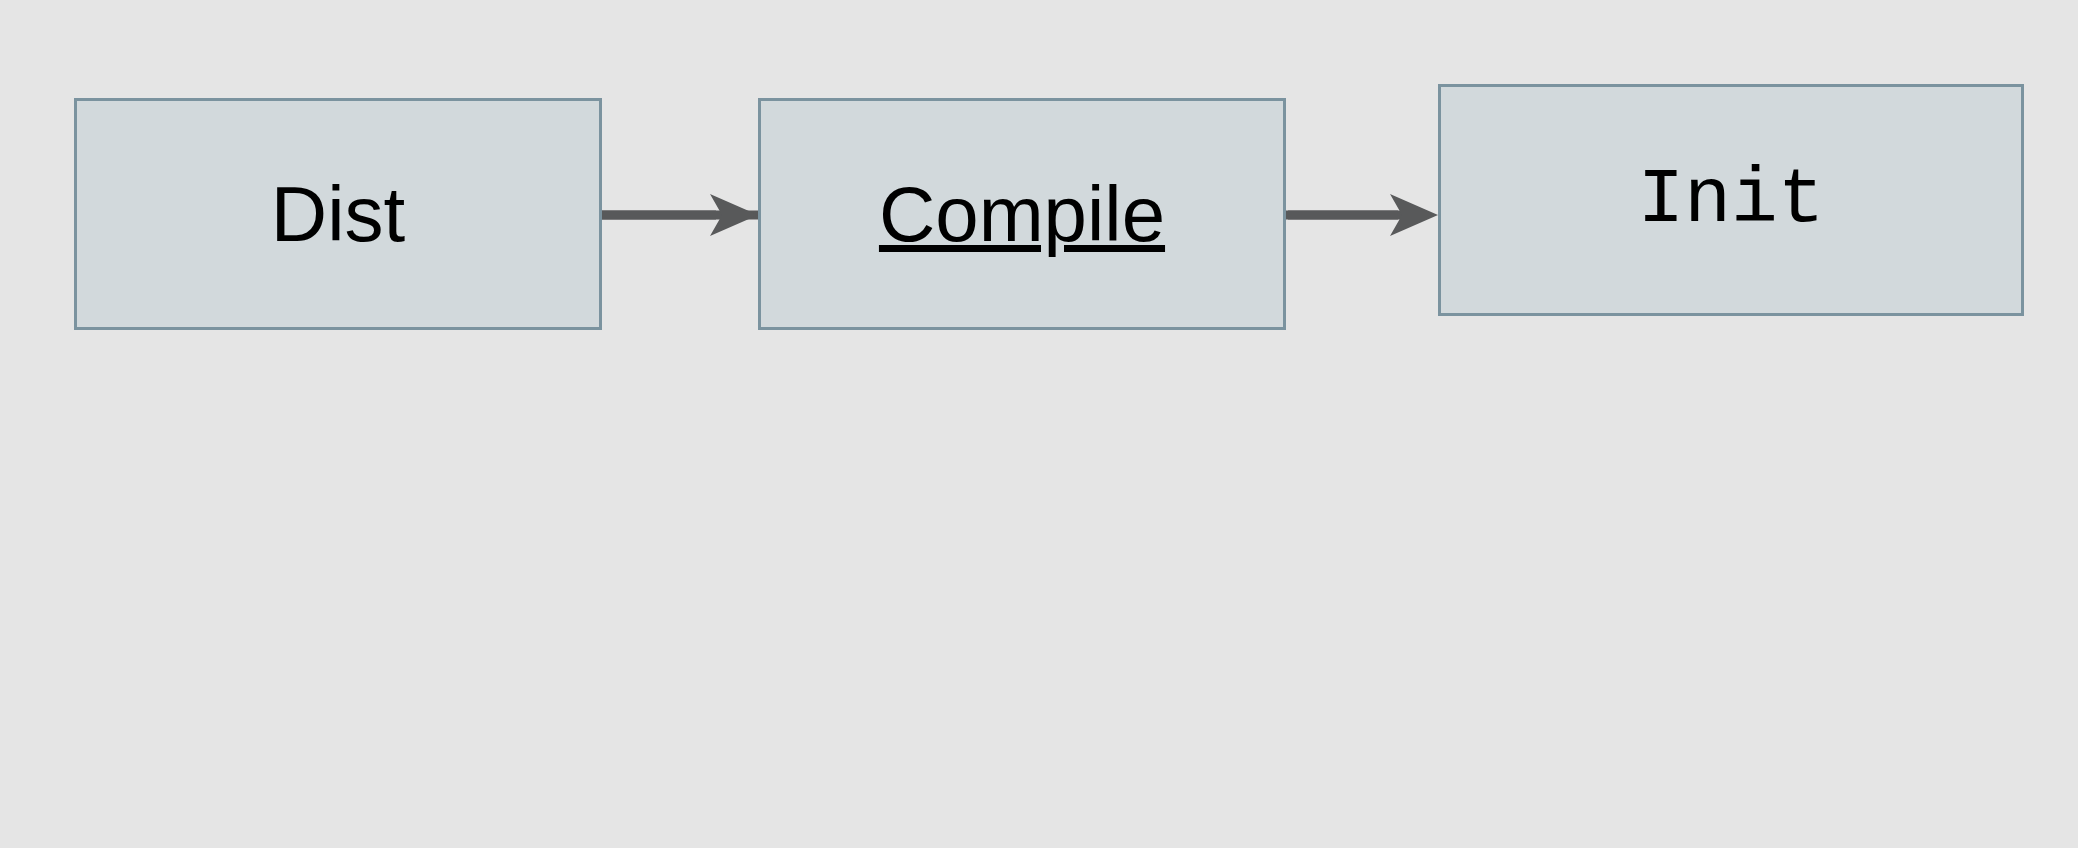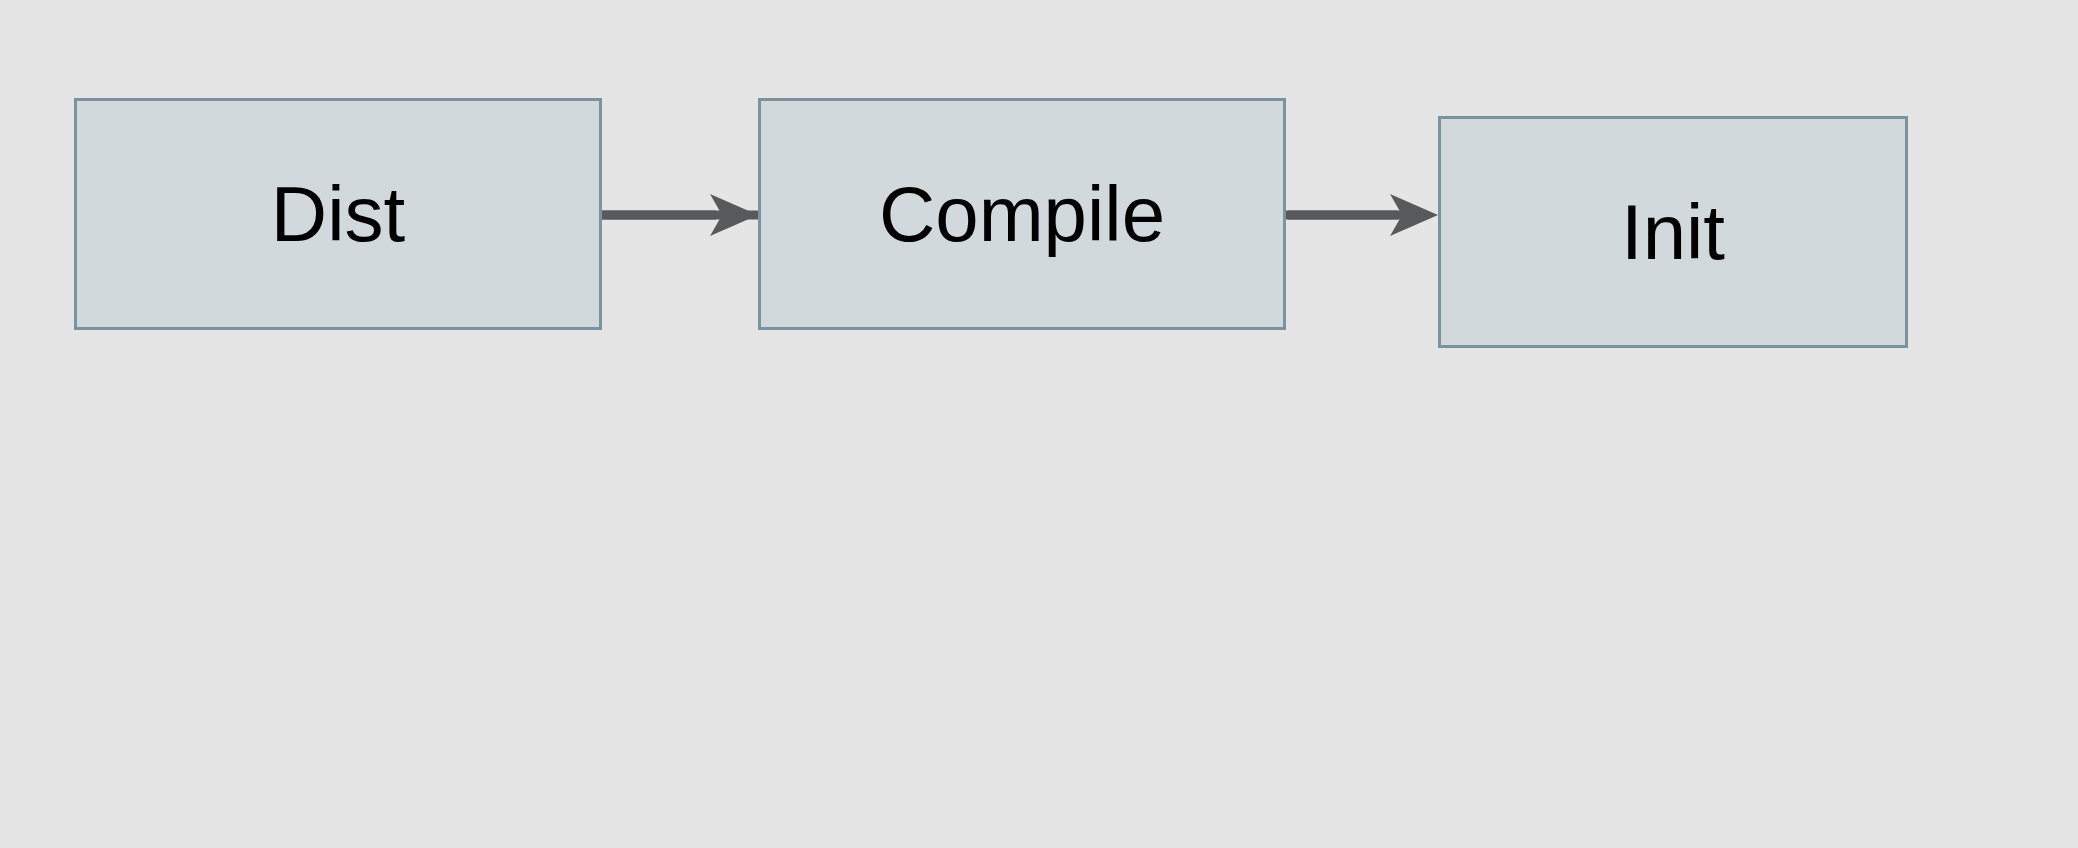--- a/index.html
+++ b/index.html
@@ -26,22 +26,22 @@
     cursor: default;
   }
   .node-label {
     font-size: 78px;
     line-height: 1;
     color: #000000;
     letter-spacing: 0px;
     user-select: none;
   }
   .node-dist    { left: 74px;   top: 98px;  width: 528px; height: 232px; }
-  .node-compile { left: 758px;  top: 98px;  width: 528px; height: 232px; }
-  .node-init    { left: 1438px; top: 116px;  width: 470px; height: 232px; }
+  .node-compile { left: 758px;  top: 98px;  width: 528px; height: 232px; text-decoration: underline; }
+  .node-init    { left: 1438px; top: 84px;  width: 586px; height: 232px; font-family: Liberation Mono, monospace; }
   .node-clean   { left: 758px;  top: 511px; width: 527px; height: 231px; }
   .edge-layer {
     position: absolute;
     left: 0;
     top: 0;
     width: 2078px;
     height: 848px;
     pointer-events: none;
   }
   .edge-layer .edge { pointer-events: all; }

